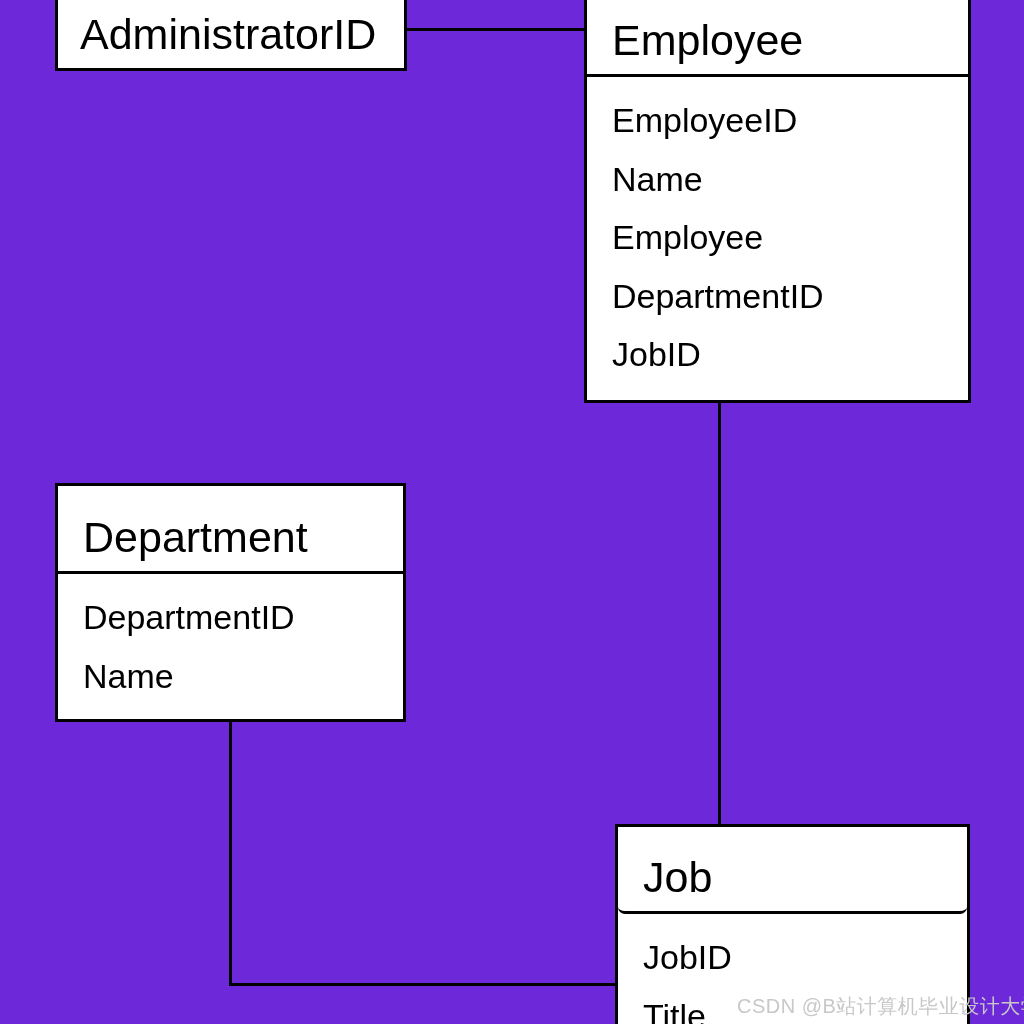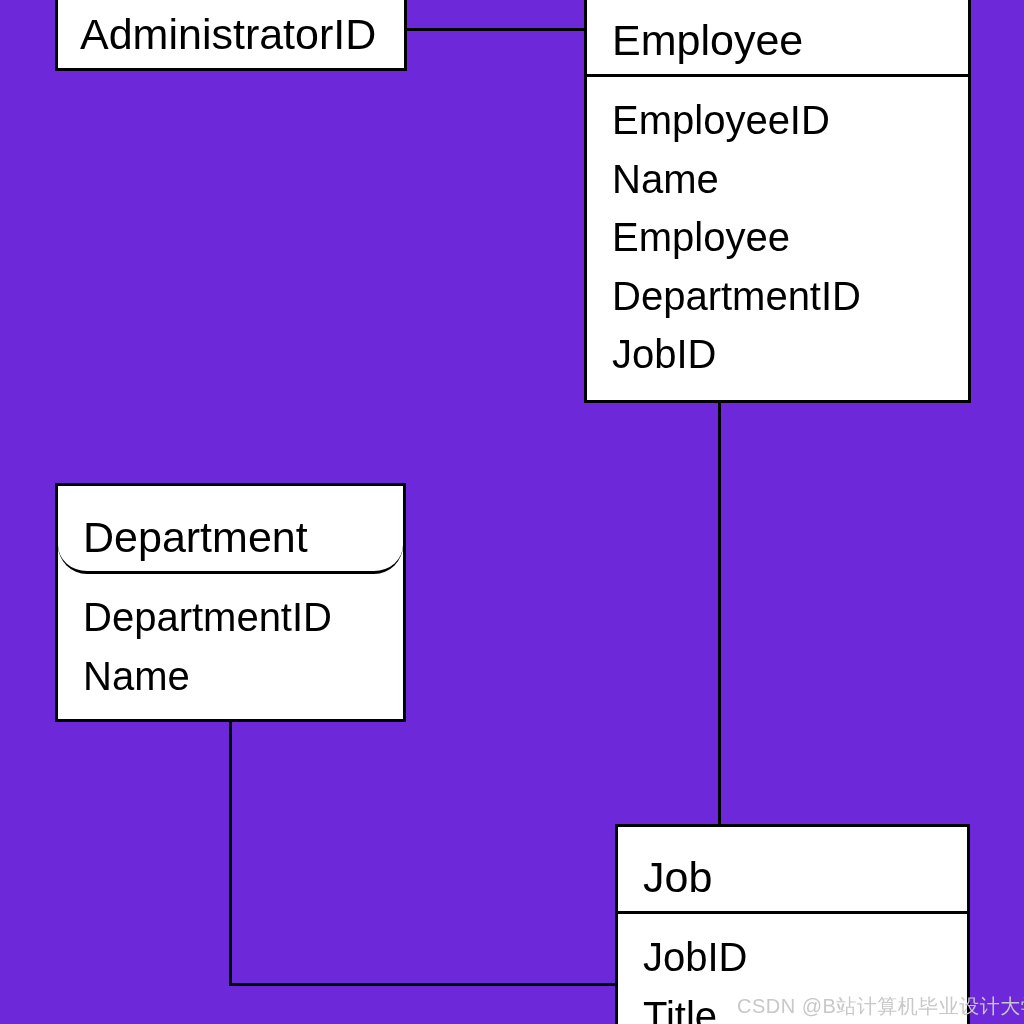--- a/index.html
+++ b/index.html
@@ -27,21 +27,21 @@
     border-bottom: 3px solid #000000;
     display: flex;
     align-items: flex-end;
     padding: 0 6px 12px 25px;
     font-size: 43px;
     line-height: 43px;
     white-space: nowrap;
   }
   .entity .fields {
     padding: 14px 6px 0 25px;
-    font-size: 40px;
+    font-size: 34px;
     line-height: 58.5px;
     white-space: nowrap;
   }
   
   .entity-admin {
     left: 55px;
     top: -45px;
     width: 352px;
     height: 116px;
     display: flex;
@@ -59,29 +59,29 @@
     height: 453px;
   }
   .entity-employee .header { height: 124px; }
   
   .entity-department {
     left: 55px;
     top: 483px;
     width: 351px;
     height: 239px;
   }
-  .entity-department .header { height: 88px; border-radius: 29px; }
+  .entity-department .header { height: 88px; }
   
   .entity-job {
     left: 615px;
     top: 824px;
     width: 355px;
     height: 276px;
   }
-  .entity-job .header { height: 87px; }
+  .entity-job .header { height: 87px; border-radius: 7px; }
 
   .connector {
     position: absolute;
     background: #000000;
   }
   .conn-admin-employee { left: 404px; top: 28px;  width: 182px; height: 3px; }
   .conn-employee-job   { left: 718px; top: 401px; width: 3px;   height: 426px; }
   .conn-dept-job-v     { left: 229px; top: 720px; width: 3px;   height: 266px; }
   .conn-dept-job-h     { left: 229px; top: 983px; width: 389px; height: 3px; }
 

